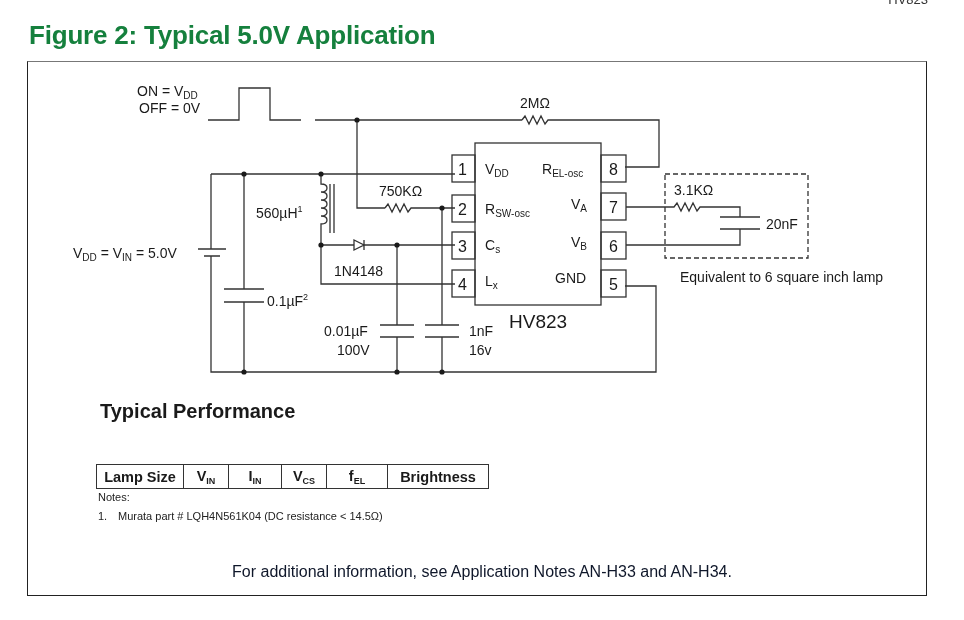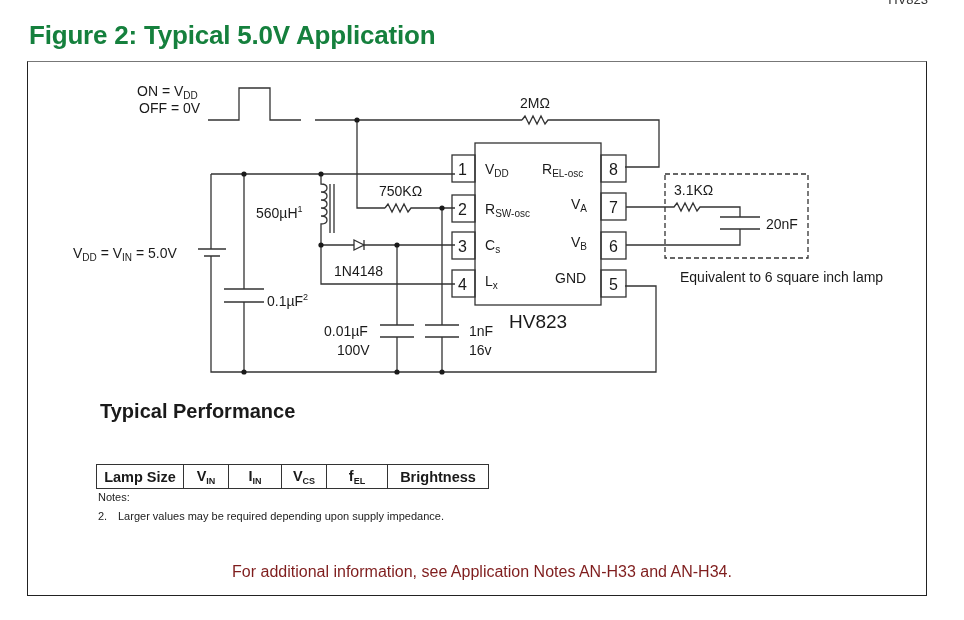--- a/index.html
+++ b/index.html
@@ -13,21 +13,21 @@
   svg.schem { position:absolute; left:0; top:0; }
   svg text { font-family:"Liberation Sans", sans-serif; fill:#1a1a1a; }
   .perf-title { position:absolute; left:100px; top:400px; font-size:20px; font-weight:bold; }
   table.perf { position:absolute; left:96px; top:421px; border-collapse:collapse; font-size:14px;margin-top:43px; }
   table.perf th, table.perf td { border:1.3px solid #333; text-align:center; padding:0; height:23px; }
   table.perf th { font-weight:bold; font-size:14.5px; }
   .c1{width:86px}.c2{width:44px}.c3{width:52px}.c4{width:44px}.c5{width:60px}.c6{width:100px}
   sub { font-size:9px; vertical-align:-3px; }
   .notes { position:absolute; left:98px; top:488px; font-size:11px; color:#222; line-height:19px; }
   .note-row span.num { display:inline-block; width:20px; }
-  .footer { position:absolute; left:0; width:964px; top:563px; text-align:center; font-size:16px; color:#7f1d1d; }
+  .footer { position:absolute; left:0; width:964px; top:563px; text-align:center; font-size:16px; color:#0f172a; }
 </style>
 </head>
 <body>
 
 <div class="hdr-part">HV823</div>
 <div class="fig-title">Figure 2: Typical 5.0V Application</div>
 <div class="frame"></div>
 
 <svg class="schem" width="964" height="620">
   <g stroke="#333" stroke-width="1.3" fill="none">
@@ -140,16 +140,16 @@
     <th class="c3"><span>I</span><sub>IN</sub></th>
     <th class="c4"><span>V</span><sub>CS</sub></th>
     <th class="c5"><span>f</span><sub>EL</sub></th>
     <th class="c6"><span>Brightness</span></th>
   </tr>
 </tbody>
   </table>
 
 <div class="notes">
   <div>Notes:</div>
-  <div class="note-row"><span class="num">2.</span><span>Larger values may be required depending upon supply impedance.</span></div>
+  <div class="note-row"><span class="num">1.</span><span>Murata part # LQH4N561K04 (DC resistance &lt; 14.5Ω)</span></div>
 </div>
 
 <div class="footer">For additional information, see Application Notes AN-H33 and AN-H34.</div>
 
 </body></html>

